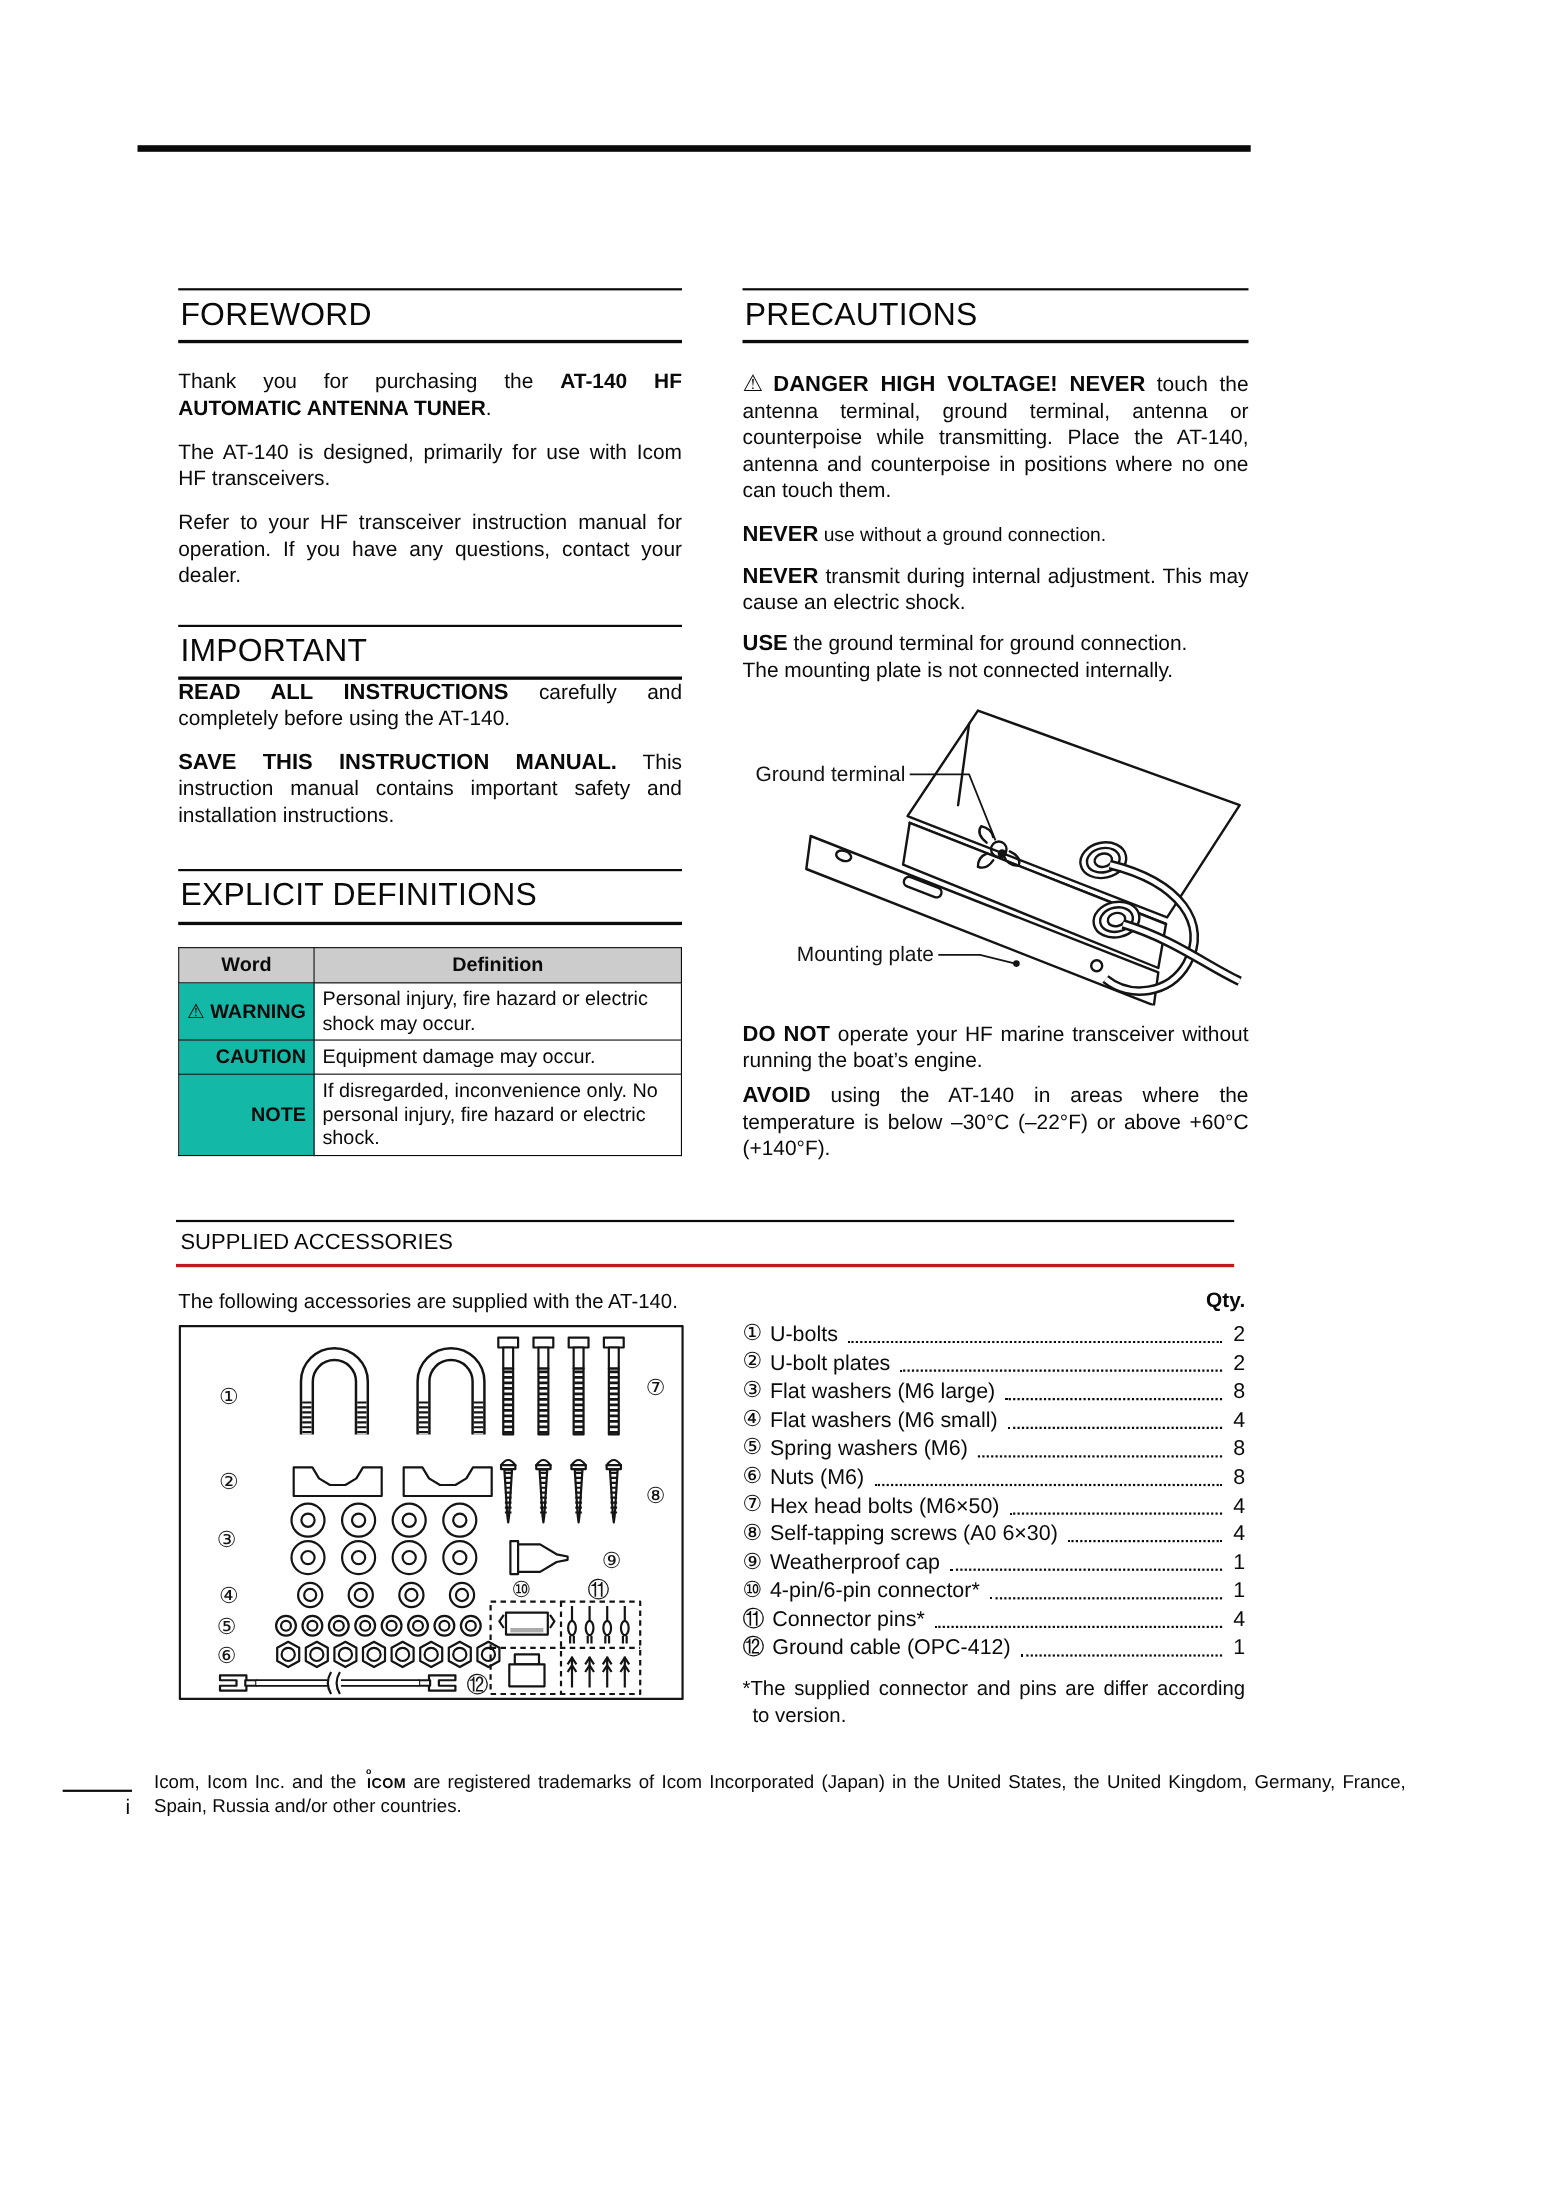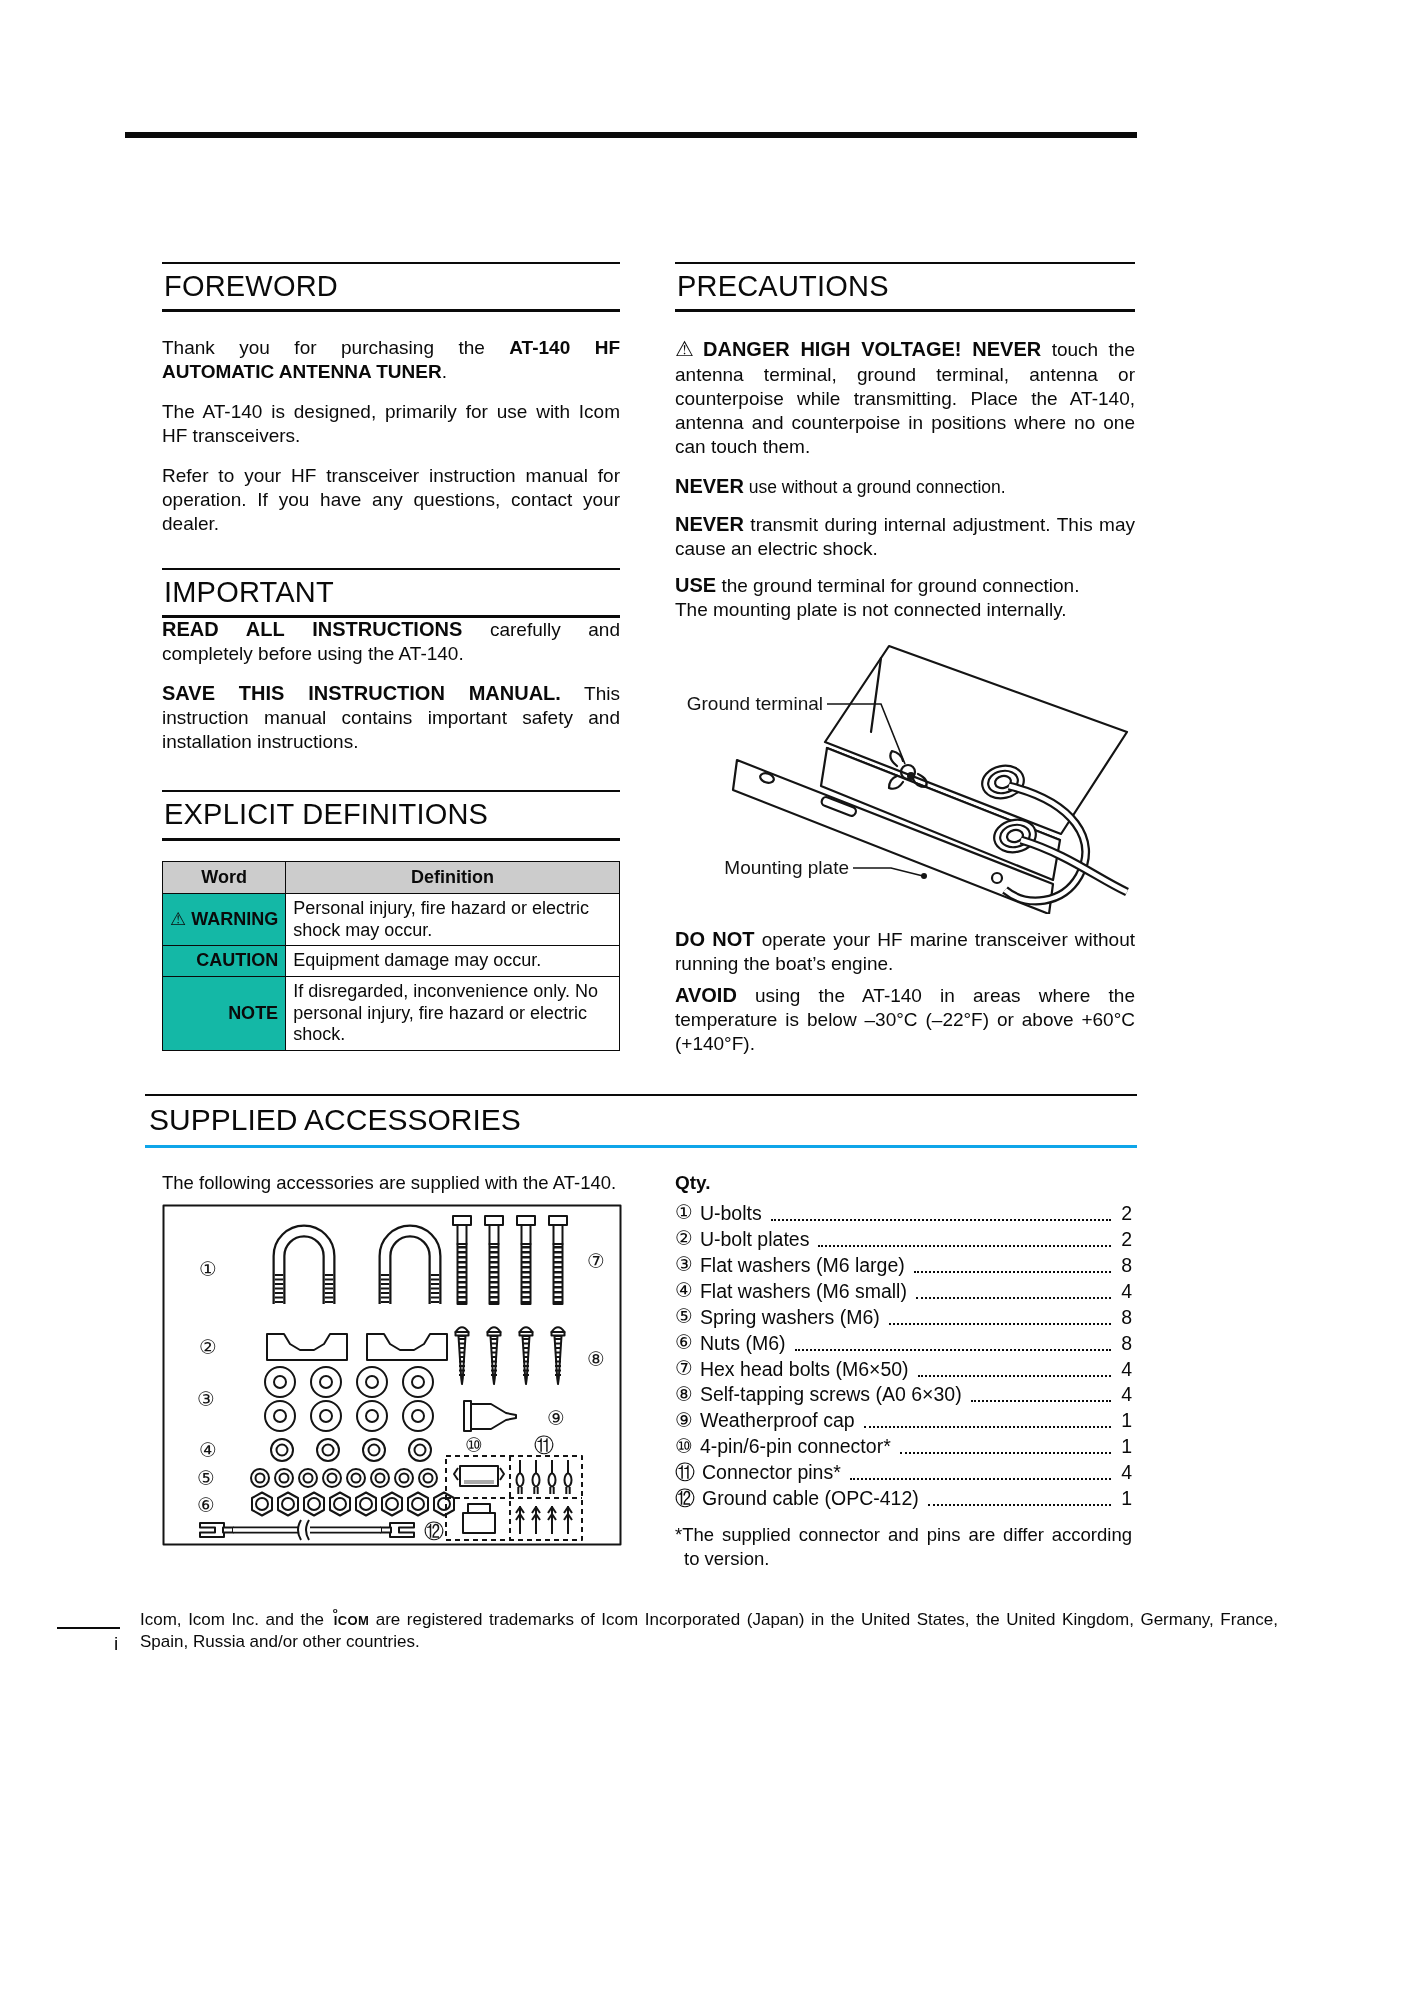--- a/index.html
+++ b/index.html
@@ -38,28 +38,28 @@
   }
   table.defs thead th{background:#cccccc;text-align:center;font-weight:bold;padding:5px 4px;}
   table.defs tbody th{background:#14b8a6;width:102px;font-weight:bold;text-align:right;white-space:nowrap;}
   table.defs td{text-align:left;}
   
   .fig{margin:12px 0 0 0;}
   svg text{font-family:"Liberation Sans","DejaVu Sans",sans-serif;}
   
   .acc-section{position:absolute;left:145px;top:1094px;width:992px;}
   .acc-head{
-    border-top:2px solid #0a0a0a;border-bottom:3px solid #0ea5e9;
-    padding:8px 0 9px 4px;font-size:30px;line-height:1.05;margin:0;
+    border-top:2px solid #0a0a0a;border-bottom:3px solid #b91c1c;
+    padding:8px 0 9px 4px;font-size:20px;line-height:1.05;margin:15px;
   }
   .acc-left{position:absolute;left:17px;top:78px;width:458px;}
   .acc-intro{font-size:18.5px;line-height:1.2;margin:0;}
   .acc-box{margin-top:10px;}
   .acc-right{position:absolute;left:530px;top:78px;width:457px;}
-  .qty-head{font-size:19px;font-weight:bold;text-align:left;margin:0 0 7px 0;}
+  .qty-head{font-size:19px;font-weight:bold;text-align:right;margin:0 0 7px 0;}
   .acc-row{display:flex;align-items:flex-end;font-size:19.5px;line-height:1.18;margin:0 0 2.4px 0;}
   .acc-num{font-size:20px;margin-right:7px;}
   .acc-leader{flex:1 1 auto;min-width:18px;border-bottom:2.5px dotted #0a0a0a;margin:0 5px 4px 9px;}
   .acc-qty{width:16px;text-align:right;}
   .acc-footnote{font-size:18.5px;line-height:1.25;margin-top:13px;padding-left:9px;text-indent:-9px;text-align:justify;}
   
   .trademark{position:absolute;left:140px;top:1592px;width:1138px;font-size:17px;line-height:1.32;text-align:justify;}
   .icom-logo{font-weight:bold;font-size:13px;letter-spacing:.4px;position:relative;padding-left:3px;}
   .icom-logo::before{content:"o";position:absolute;top:-7px;left:2px;font-size:8px;font-weight:bold;}
   .pageno-rule{position:absolute;left:57px;top:1627px;width:63px;height:2px;background:#0a0a0a;}

